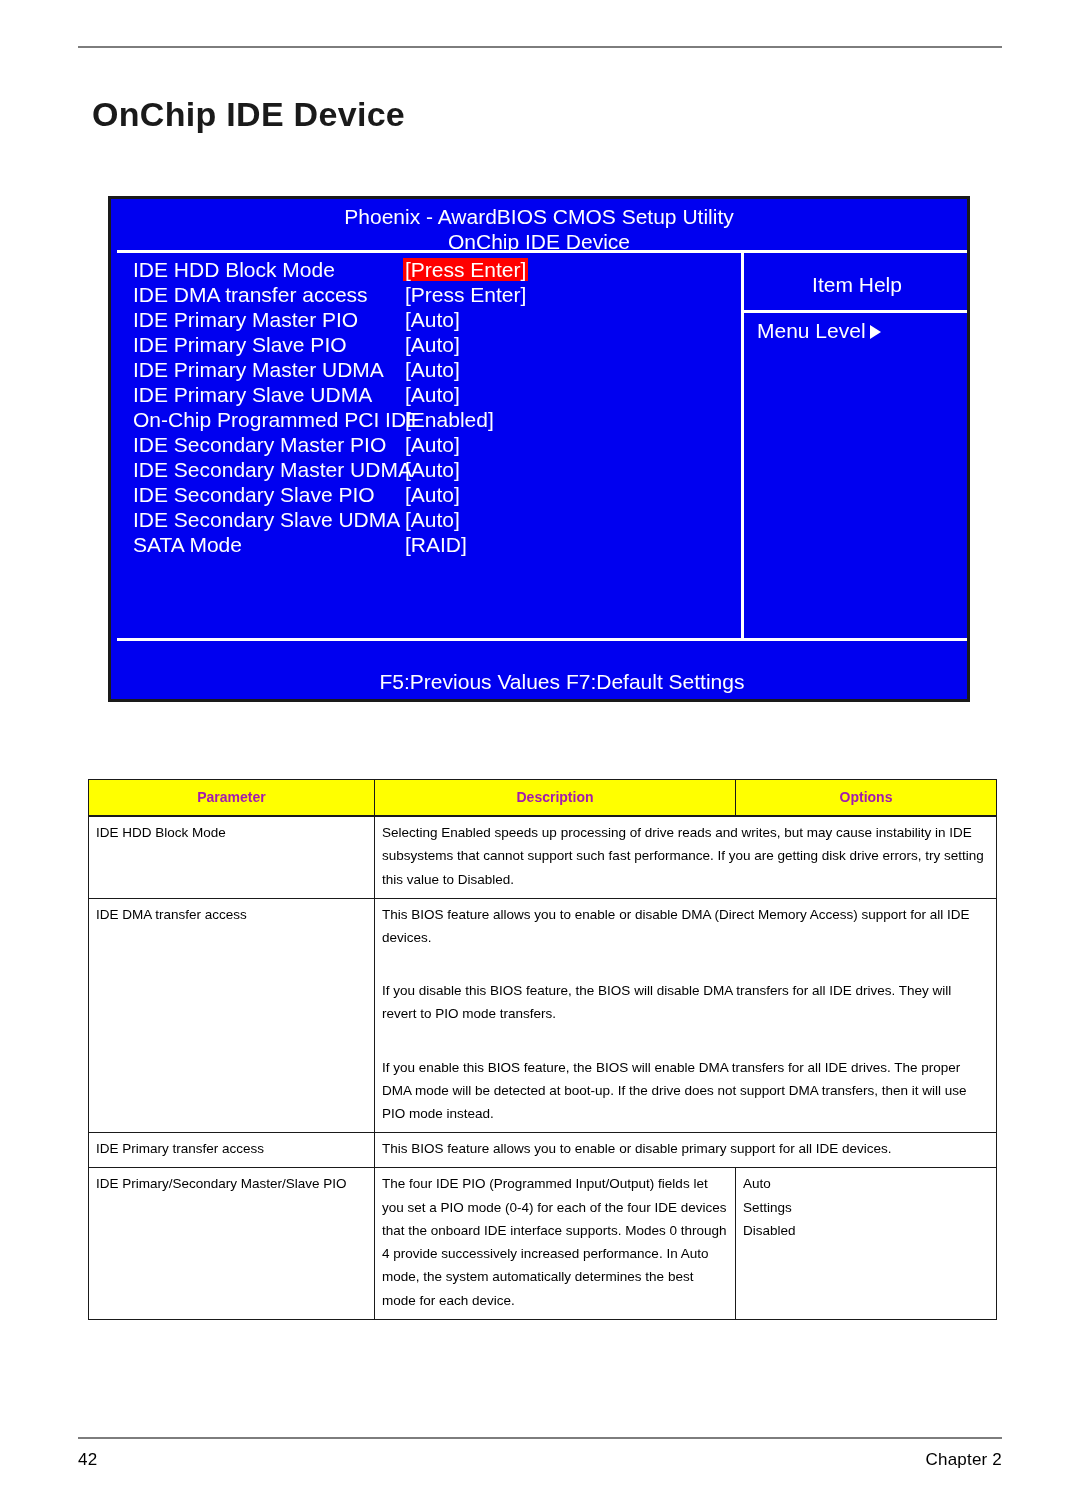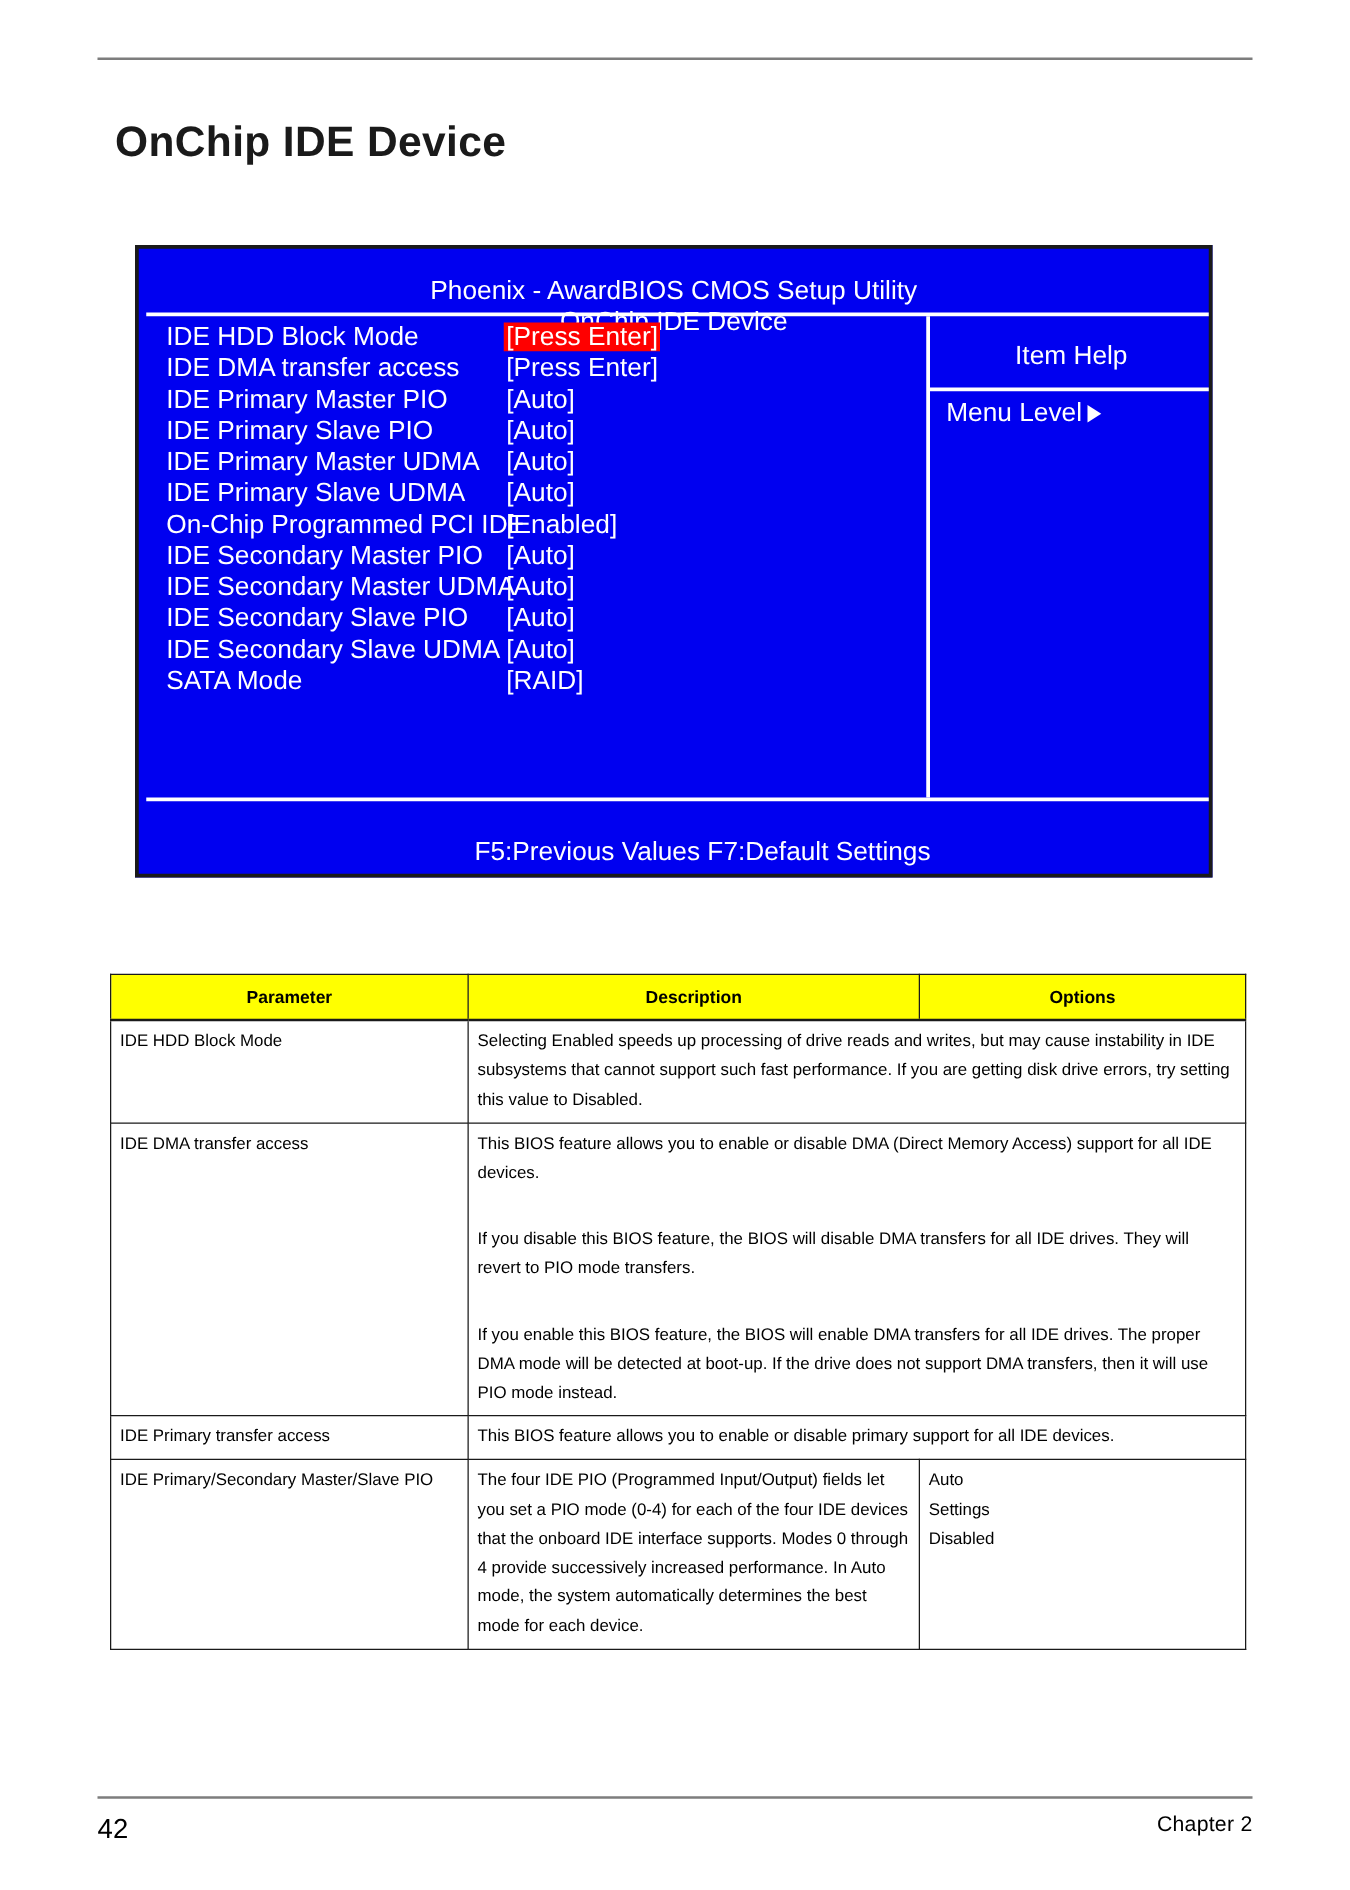--- a/index.html
+++ b/index.html
@@ -30,21 +30,21 @@
     left: 78px;
     top: 1437px;
     width: 924px;
     height: 2px;
     background: #7d7d7d;
   }
   .page-number {
     position: absolute;
     left: 78px;
     top: 1450px;
-    font-size: 22px;
+    font-size: 17px;
     letter-spacing: .2px;
   }
   .page-chapter {
     position: absolute;
     right: 78px;
     top: 1450px;
     font-size: 17px;
     letter-spacing: .2px;
   }
 
@@ -71,21 +71,21 @@
     color: #ffffff;
     font-size: 21px;
     line-height: 1;
   }
   .bios-titlebar {
     position: absolute;
     left: 0; top: 0;
     width: 100%;
     height: 45px;
     text-align: center;
-    padding-top: 23px;
+    padding-top: 7px;
     box-sizing: border-box;
   }
   .bios-titlebar .t1 { display:block; }
   .bios-titlebar .t2 { display:block; margin-top: 4px; }
 
   .hline {
     position: absolute;
     background: #ffffff;
     height: 3px;
   }
@@ -179,21 +179,21 @@
   }
   .param-table td, .param-table th {
     border: 1px solid #1a1a1a;
     vertical-align: top;
     padding: 4px 7px 7px 7px;
     text-align: left;
     font-weight: normal;
   }
   .param-table thead th {
     background: #ffff00;
-    color: #000000;
+    color: #a21caf;
     font-weight: bold;
     text-align: center;
     font-size: 14px;
     padding: 5px 6px 6px 6px;
     border-bottom: 2px solid #1a1a1a;
   }
   .col-param { width: 286px; }
   .col-desc  { width: 361px; }
   .col-opt   { width: 261px; }
 

